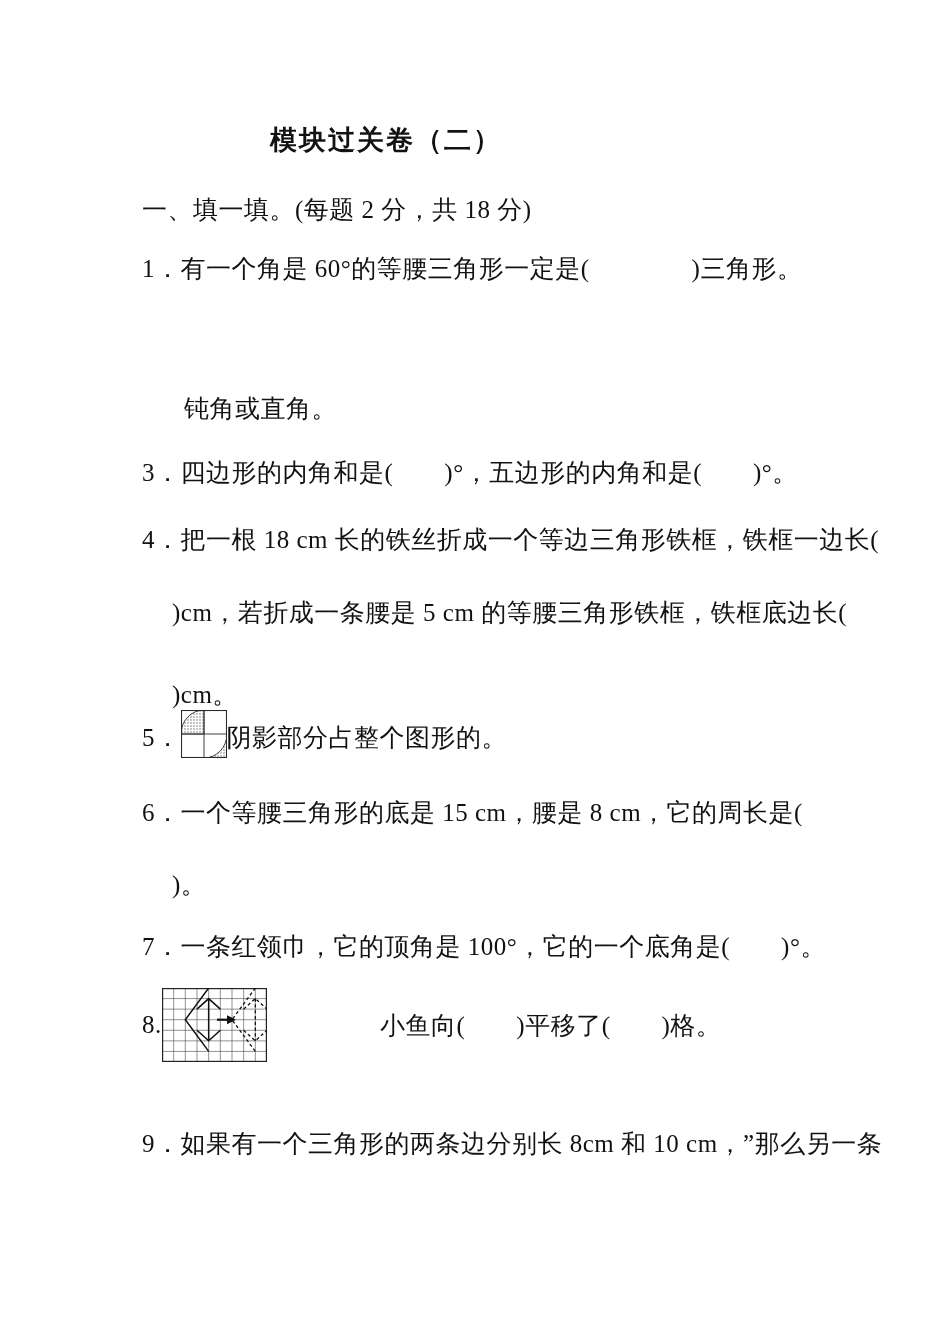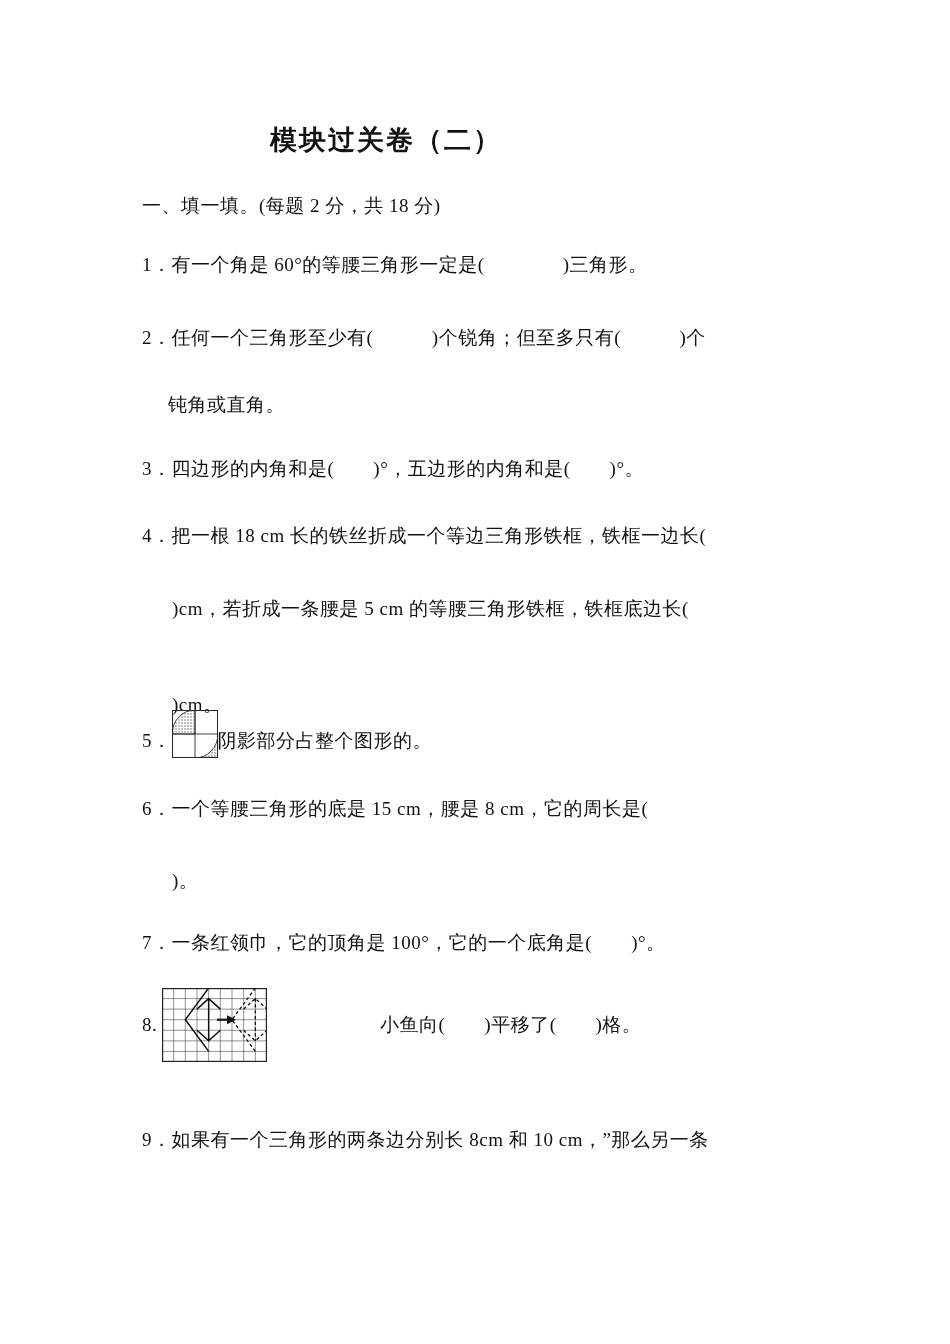--- a/index.html
+++ b/index.html
@@ -11,21 +11,21 @@
     color:#121212;
     overflow:hidden;
   }
   .title{
     position:absolute;left:0;top:122px;width:772px;
     text-align:center;
     font-size:27px;font-weight:900;letter-spacing:2px;
   }
   .line{
     position:absolute;
-    font-size:19px;
+    font-size:25px;
     white-space:pre;
     letter-spacing:0.5px;
     font-family:Liberation Serif, serif;
   }
   .fig-row{
     position:absolute;
     display:flex;
     align-items:flex-end;
   }
   .fig-row .num{padding-bottom:4px;}
@@ -37,28 +37,27 @@
 <body>
 
 <div class="page">
 
   <div class="title">模块过关卷（二）</div>
 
   <div class="line" style="left:142px;top:193px;">一、填一填。(每题 2 分，共 18 分)</div>
 
   <div class="line" style="left:142px;top:252px;">1．有一个角是 60°的等腰三角形一定是(　　　　)三角形。</div>
 
-  <div class="line" style="left:142px;top:325px;">2．任何一个三角形至少有(　　　)个锐角；但至多只有(　　　)个</div>
-  <div class="line" style="left:168px;top:392px;text-align:right;">钝角或直角。</div>
+  <div class="line" style="left:184px;top:392px;text-align:right;">钝角或直角。</div>
 
   <div class="line" style="left:142px;top:456px;text-align:right;">3．四边形的内角和是(　　)°，五边形的内角和是(　　)°。</div>
 
   <div class="line" style="left:142px;top:523px;text-align:right;">4．把一根 18 cm 长的铁丝折成一个等边三角形铁框，铁框一边长(</div>
   <div class="line" style="left:172px;top:596px;text-align:center;">)cm，若折成一条腰是 5 cm 的等腰三角形铁框，铁框底边长(</div>
-  <div class="line" style="left:172px;top:692px;">)cm。</div>
+  <div class="line" style="left:172px;top:678px;">)cm。</div>
 
   <div class="fig-row" style="left:142px;top:710px;">
     <span class="line num" style="position:static;">5．</span>
     <span>
       <svg width="46" height="48" viewBox="0 0 46 48">
         <defs>
           <pattern id="dots5" width="3" height="3" patternUnits="userSpaceOnUse">
             <rect width="3" height="3" fill="#ffffff"></rect>
             <circle cx="1" cy="1" r="0.65" fill="#555555"></circle>
           </pattern>

